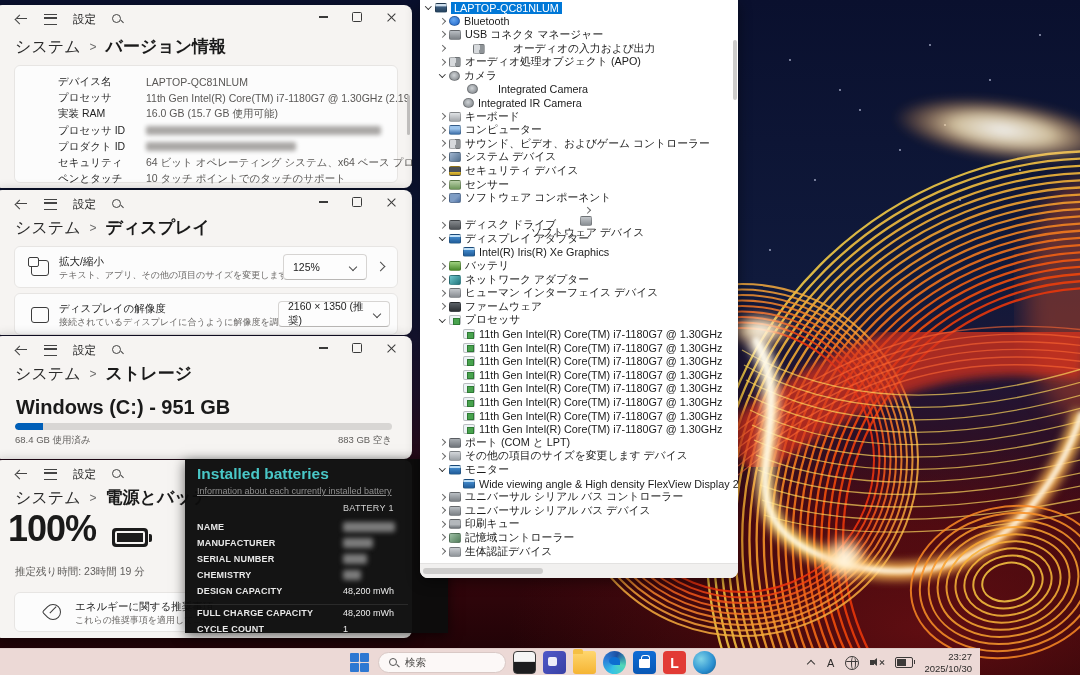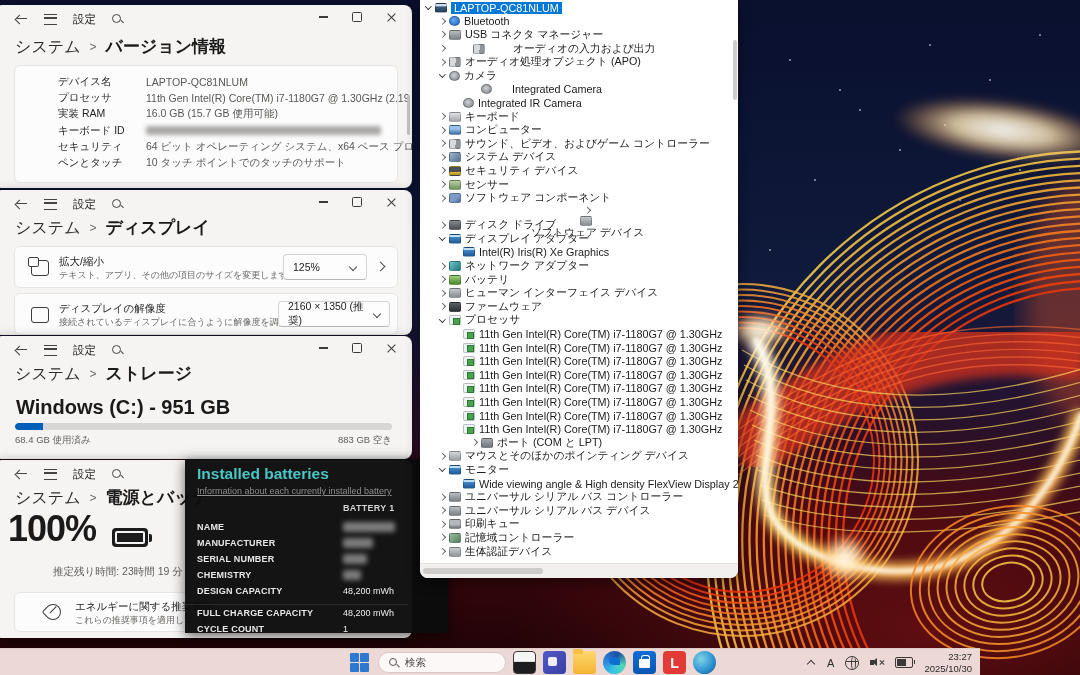--- a/index.html
+++ b/index.html
@@ -23,21 +23,21 @@
   .cap{width:34px;height:24px;display:flex;align-items:center;justify-content:center;}
   .cap-min i{display:block;width:9px;height:1.2px;background:#3a3a3a;}
   .cap-max i{display:block;width:8px;height:8px;border:1.2px solid #3a3a3a;border-radius:1.5px;}
   .cap-close i{display:block;width:9px;height:9px;position:relative;}
   .cap-close i::before,.cap-close i::after{content:"";position:absolute;left:-1px;top:4px;width:11px;height:1.2px;background:#3a3a3a;}
   .cap-close i::before{transform:rotate(45deg);} .cap-close i::after{transform:rotate(-45deg);}
   .breadcrumb{position:absolute;left:15px;display:flex;align-items:baseline;gap:9px;white-space:nowrap;}
   .bc-root{font-size:16px;color:#2b2b2b;}
   .bc-sep{font-size:12px;color:#6c6c6c;transform:translateY(-1px);}
   .bc-page{font-size:17px;font-weight:700;color:#1a1a1a;}
-  .muted{color:#5f5d5b;margin-left:38px;}
+  .muted{color:#5f5d5b;}
   
   #about-rows{position:absolute;left:14px;top:60px;width:384px;height:118px;background:#fcfcfc;border:1px solid #e7e5e3;border-radius:6px;padding-top:8px;box-sizing:border-box;}
   .ab-row{display:flex;height:16.2px;align-items:center;font-size:10.5px;}
   .ab-label{width:88px;margin-left:43px;color:#1f1f1f;flex:none;}
   .ab-value{color:#595755;white-space:nowrap;}
   .redact{display:inline-block;height:9px;border-radius:2px;background:#a9a7a5;filter:blur(2px);}
   .vscroll{position:absolute;right:2px;width:3px;border-radius:2px;background:#c3c1bf;}
   
   .set-row{position:absolute;left:14px;width:384px;height:42px;background:#fcfcfc;border:1px solid #e7e5e3;border-radius:6px;box-sizing:border-box;}
   .set-ico{position:absolute;left:16px;top:13px;width:16px;height:14px;border:1.4px solid #3c3c3c;border-radius:3px;}
@@ -58,21 +58,21 @@
   .pct{position:absolute;left:14px;font-size:36px;font-weight:700;color:#1a1a1a;letter-spacing:-1px;}
   .batt-glyph{position:absolute;width:36px;height:19px;background:#1c1c1c;border-radius:4px;}
   .batt-glyph::before{content:"";position:absolute;inset:3px;border:2px solid #f6f4f2;border-radius:2px;background:#1c1c1c;}
   .batt-glyph::after{content:"";position:absolute;right:-4px;top:5.5px;width:3px;height:8px;background:#1c1c1c;border-radius:0 2px 2px 0;}
   .leaf-ico{position:absolute;left:30px;top:11px;width:14px;height:14px;border:1.4px solid #3c3c3c;border-radius:50% 50% 50% 2px;transform:rotate(45deg);}
   .leaf-ico::after{content:"";position:absolute;left:5px;top:1px;width:1.2px;height:9px;background:#3c3c3c;}
   
   #batt-panel{position:absolute;left:185px;top:459px;width:263px;height:174px;background:rgba(12,12,12,.97);box-shadow:0 3px 12px rgba(0,0,0,.6);color:#e6e6e6;}
   .bp-title{position:absolute;left:12px;top:6px;font-size:15.5px;font-weight:700;}
   .bp-sub{position:absolute;left:12px;top:27px;font-size:9px;color:#8f8f8f;white-space:nowrap;text-decoration:underline;}
-  .bp-col{position:absolute;left:158px;top:44px;font-size:9px;font-weight:700;color:#d2d2d2;letter-spacing:.3px;}
+  .bp-col{position:absolute;left:158px;top:44px;font-size:9px;font-weight:400;color:#d2d2d2;letter-spacing:.3px;}
   #bp-rows{position:absolute;left:0;top:60px;width:223px;}
   .bp-row{display:flex;height:16px;align-items:center;font-size:9px;font-weight:700;color:#e8e8e8;}
   .bp-row.gap{margin-top:5px;border-top:1px solid #2a2a2a;}
   .bp-label{width:146px;padding-left:12px;flex:none;letter-spacing:.2px;}
   .bp-value{font-weight:400;color:#ececec;}
   .bp-redact{display:inline-block;height:10px;border-radius:2px;background:#7d7d7d;filter:blur(2.5px);}
   
   #devmgr{position:absolute;left:420px;top:0;width:318px;height:578px;background:#fff;border-radius:0 0 8px 8px;box-shadow:0 4px 14px rgba(0,0,0,.45);overflow:hidden;}
   #device-tree{position:absolute;left:0;top:1px;width:318px;}
   .dm-row{display:flex;align-items:center;height:13.6px;font-size:10.8px;color:#1b1b1b;white-space:nowrap;}
@@ -312,22 +312,26 @@
       </div>
       <div class="ab-row">
         <span class="ab-label">プロセッサ</span>
         <span class="ab-value">11th Gen Intel(R) Core(TM) i7-1180G7 @ 1.30GHz (2.19 GHz)</span>
       </div>
       <div class="ab-row">
         <span class="ab-label">実装 RAM</span>
         <span class="ab-value">16.0 GB (15.7 GB 使用可能)</span>
       </div>
       <div class="ab-row">
-        <span class="ab-label">キーボード ID</span>
+        <span class="ab-label">プロセッサ ID</span>
         <span class="redact" style="width: 235px;"></span>
+      </div>
+      <div class="ab-row">
+        <span class="ab-label">プロダクト ID</span>
+        <span class="redact" style="width: 150px;"></span>
       </div>
       <div class="ab-row">
         <span class="ab-label">セキュリティ</span>
         <span class="ab-value">64 ビット オペレーティング システム、x64 ベース プロセッサ</span>
       </div>
       <div class="ab-row">
         <span class="ab-label">ペンとタッチ</span>
         <span class="ab-value">10 タッチ ポイントでのタッチのサポート</span>
       </div>
     </div>
@@ -494,21 +498,21 @@
       <div class="dm-row" style="padding-left: 17px;">
         <span class="dm-chev c"></span>
         <span class="dm-ico t-audio"></span>
         <span class="dm-label">オーディオ処理オブジェクト (APO)</span>
       </div>
       <div class="dm-row" style="padding-left: 17px;">
         <span class="dm-chev e"></span>
         <span class="dm-ico t-camera"></span>
         <span class="dm-label">カメラ</span>
       </div>
-      <div class="dm-row" style="padding-left: 33px; gap: 16px;">
+      <div class="dm-row" style="padding-left: 19px; gap: 16px;">
         <span class="dm-chev n"></span>
         <span class="dm-ico t-camera"></span>
         <span class="dm-label">Integrated Camera</span>
       </div>
       <div class="dm-row" style="padding-left: 31px;">
         <span class="dm-chev n"></span>
         <span class="dm-ico t-camera"></span>
         <span class="dm-label">Integrated IR Camera</span>
       </div>
       <div class="dm-row" style="padding-left: 17px;">
@@ -561,30 +565,30 @@
         <span class="dm-ico t-display"></span>
         <span class="dm-label">ディスプレイ アダプター</span>
       </div>
       <div class="dm-row" style="padding-left: 31px;">
         <span class="dm-chev n"></span>
         <span class="dm-ico t-display"></span>
         <span class="dm-label">Intel(R) Iris(R) Xe Graphics</span>
       </div>
       <div class="dm-row" style="padding-left: 17px;">
         <span class="dm-chev c"></span>
+        <span class="dm-ico t-battery"></span>
+        <span class="dm-label">バッテリ</span>
+      </div>
+      <div class="dm-row" style="padding-left: 17px;">
+        <span class="dm-chev c"></span>
         <span class="dm-ico t-network"></span>
         <span class="dm-label">ネットワーク アダプター</span>
       </div>
       <div class="dm-row" style="padding-left: 17px;">
         <span class="dm-chev c"></span>
-        <span class="dm-ico t-battery"></span>
-        <span class="dm-label">バッテリ</span>
-      </div>
-      <div class="dm-row" style="padding-left: 17px;">
-        <span class="dm-chev c"></span>
         <span class="dm-ico t-hid"></span>
         <span class="dm-label">ヒューマン インターフェイス デバイス</span>
       </div>
       <div class="dm-row" style="padding-left: 17px;">
         <span class="dm-chev c"></span>
         <span class="dm-ico t-firmware"></span>
         <span class="dm-label">ファームウェア</span>
       </div>
       <div class="dm-row" style="padding-left: 17px;">
         <span class="dm-chev e"></span>
@@ -624,29 +628,29 @@
       <div class="dm-row" style="padding-left: 31px;">
         <span class="dm-chev n"></span>
         <span class="dm-ico t-processor"></span>
         <span class="dm-label">11th Gen Intel(R) Core(TM) i7-1180G7 @ 1.30GHz</span>
       </div>
       <div class="dm-row" style="padding-left: 31px;">
         <span class="dm-chev n"></span>
         <span class="dm-ico t-processor"></span>
         <span class="dm-label">11th Gen Intel(R) Core(TM) i7-1180G7 @ 1.30GHz</span>
       </div>
-      <div class="dm-row" style="padding-left: 17px; margin-left: 32px;">
+      <div class="dm-row" style="padding-left: 17px;">
         <span class="dm-chev c"></span>
         <span class="dm-ico t-port"></span>
         <span class="dm-label">ポート (COM と LPT)</span>
       </div>
       <div class="dm-row" style="padding-left: 17px;">
         <span class="dm-chev c"></span>
         <span class="dm-ico t-mouse"></span>
-        <span class="dm-label">マウスとそのほかのポインティング デバイス</span>
+        <span class="dm-label">その他の項目のサイズを変更します デバイス</span>
       </div>
       <div class="dm-row" style="padding-left: 17px;">
         <span class="dm-chev e"></span>
         <span class="dm-ico t-monitor"></span>
         <span class="dm-label">モニター</span>
       </div>
       <div class="dm-row" style="padding-left: 31px;">
         <span class="dm-chev n"></span>
         <span class="dm-ico t-monitor"></span>
         <span class="dm-label">Wide viewing angle &amp; High density FlexView Display 2160x1350</span>

